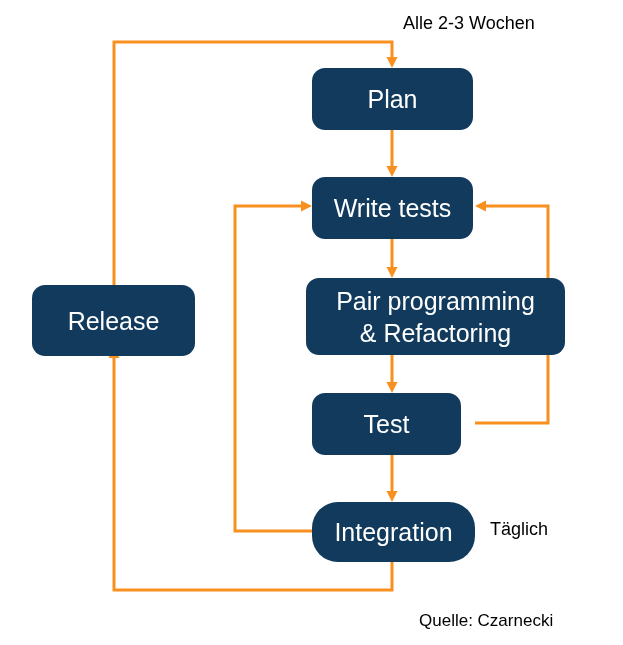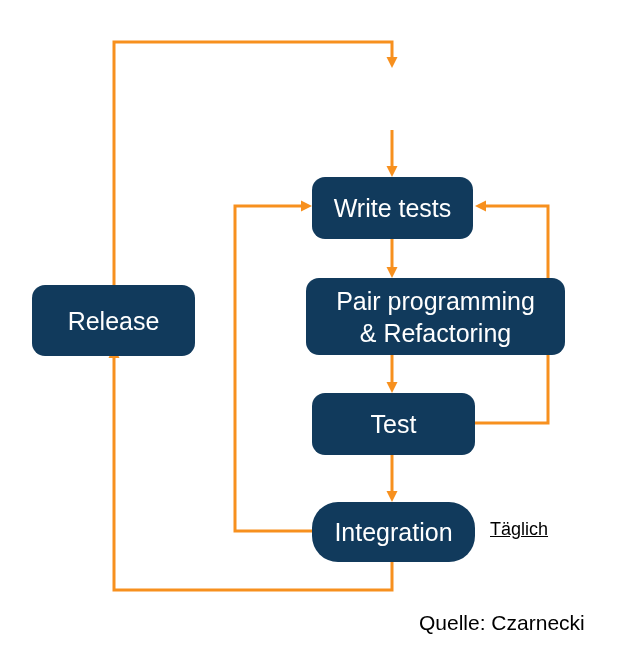--- a/index.html
+++ b/index.html
@@ -41,31 +41,31 @@
     align-items: center;
     justify-content: center;
     font-size: 25px;
     line-height: 32px;
     text-align: center;
     white-space: nowrap;
   }
   .node-plan        { left: 312px; top: 68px;  width: 161px; height: 62px; }
   .node-write-tests { left: 312px; top: 177px; width: 161px; height: 62px; }
   .node-pair        { left: 263px; top: 278px; width: 259px; height: 77px; margin-left: 43px; }
-  .node-test        { left: 312px; top: 393px; width: 163px; height: 62px; }
+  .node-test        { left: 312px; top: 393px; width: 149px; height: 62px; }
   .node-integration { left: 312px; top: 502px; width: 163px; height: 60px; border-radius: 26px; }
   .node-release     { left: 32px;  top: 285px; width: 163px; height: 71px; }
   .annotation {
     position: absolute;
     color: #000000;
     white-space: nowrap;
   }
   .annotation-cycle  { left: 403px; top: 13px;  font-size: 18px; }
-  .annotation-daily  { left: 490px; top: 519px; font-size: 18px; text-decoration: underline; }
-  .annotation-source { left: 419px; top: 611px; font-size: 21px; }
+  .annotation-daily  { left: 490px; top: 519px; font-size: 18px; }
+  .annotation-source { left: 419px; top: 611px; font-size: 17px; }
 </style>
 </head>
 <body>
 
 <div class="canvas">
 
   <svg class="connectors" viewBox="0 0 623 645" xmlns="http://www.w3.org/2000/svg">
 
     <path d="M114,285 L114,42 L392,42 L392,59"></path>
     <polygon points="392,68 386.5,57 397.5,57"></polygon>
@@ -85,20 +85,23 @@
     <path d="M475,423 L548,423 L548,206 L484,206"></path>
     <polygon points="475,206 486,200.5 486,211.5"></polygon>
 
     <path d="M312,531 L235,531 L235,206 L303,206"></path>
     <polygon points="312,206 301,200.5 301,211.5"></polygon>
 
     <path d="M392,562 L392,590 L114,590 L114,356"></path>
     <polygon points="114,347 108.5,358 119.5,358"></polygon>
   </svg>
 
+  <div class="node node-plan">
+    <span>Plan</span>
+  </div>
 
   <div class="node node-write-tests">
     <span>Write tests</span>
   </div>
 
   <div class="node node-pair">
     <span>Pair programming</span>
     <span>&amp; Refactoring</span>
   </div>
 
@@ -107,18 +110,19 @@
   </div>
 
   <div class="node node-integration">
     <span>Integration</span>
   </div>
 
   <div class="node node-release">
     <span>Release</span>
   </div>
 
+  <div class="annotation annotation-cycle">Alle 2-3 Wochen</div>
 
   <div class="annotation annotation-daily">Täglich</div>
 
   <div class="annotation annotation-source">Quelle: Czarnecki</div>
 
 </div>
 
 </body></html>

